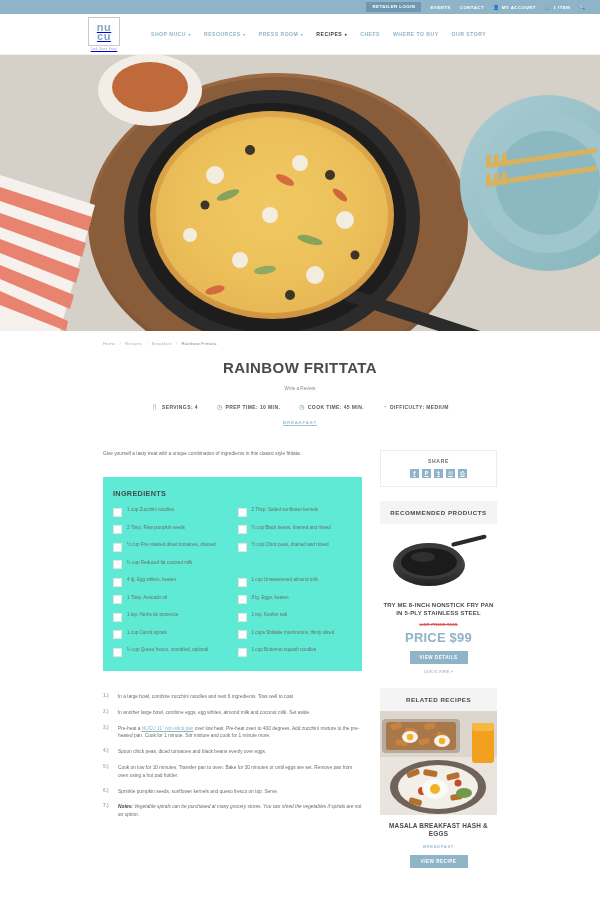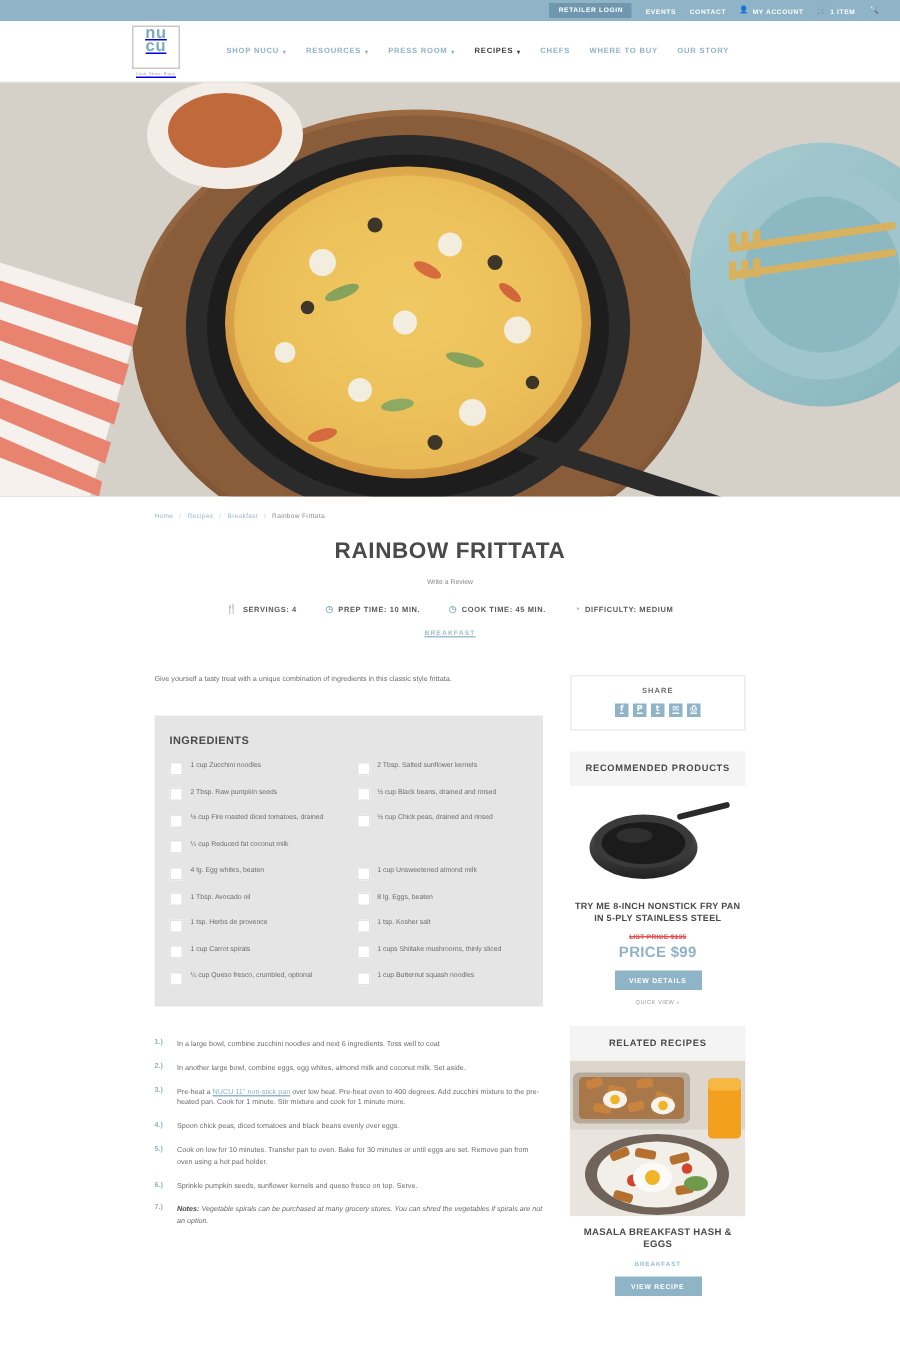--- a/index.html
+++ b/index.html
@@ -30,21 +30,21 @@
 
   
   .header {
     height: 41px; background: #fff; display: flex; align-items: center;
     padding-left: 85px; border-bottom: 1px solid #f2f2f2;
   }
   .logo { width: 38px; display: flex; flex-direction: column; align-items: center; }
   .logo-box {
     width: 32px; height: 29px; border: 1px solid #c9c9c9;
     display: flex; flex-direction: column; align-items: center;
-    line-height: .82;
+    justify-content: center; line-height: .82;
   }
   .logo-box b { font-size: 11px; color: #7fa9c1; font-weight: bold; letter-spacing: .5px; }
   .logo-tag { font-size: 2.6px; color: #9b9b9b; margin-top: 1.5px; letter-spacing: .2px; }
   .nav { display: flex; align-items: center; gap: 13px; margin-left: 28px; }
   .nav-item {
     font-size: 5.1px; letter-spacing: .5px; color: #8fb3c7; text-transform: uppercase;
     font-weight: bold; text-decoration: none; white-space: nowrap;
     display: flex; align-items: center; gap: 2.5px;
   }
   .nav-item.active { color: #3d3d3d; }
@@ -94,21 +94,21 @@
     display: flex; padding: 0 103px; margin-top: 22px; gap: 18px;
     align-items: flex-start;
   }
   .col-left { width: 259px; }
   .col-right { width: 117px; }
 
   .intro { font-size: 4.8px; color: #6d6d6d; line-height: 1.5; }
 
   
   .ingredients {
-    background: #e5e5e5; margin-top: 20px; padding: 12px 10px 13px 10px;
+    background: #5eead4; margin-top: 20px; padding: 12px 10px 13px 10px;
   }
   .sec-head {
     font-size: 7.3px; font-weight: bold; letter-spacing: .3px;
     color: #4a4a4a; text-transform: uppercase; margin-bottom: 9px;
   }
   .ing-cols { display: flex; gap: 10px; }
   .ing-col { flex: 1; display: flex; flex-direction: column; gap: 6.5px; }
   .ing-row { display: flex; align-items: flex-start; gap: 5px; min-height: 11px; }
   .ing-box {
     width: 9px; height: 9px; background: #fff; border: 1px solid #e3e3e3;
@@ -154,21 +154,21 @@
   .prod-title {
     font-size: 6px; font-weight: bold; letter-spacing: .2px;
     color: #4a4a4a; text-transform: uppercase; text-align: center;
     line-height: 1.35; margin-top: 5px;
   }
   .list-price {
     font-size: 4.4px; font-weight: bold; color: #e05252; text-align: center;
     text-decoration: line-through; margin-top: 5px; letter-spacing: .2px;
   }
   .price {
-    font-size: 10px; font-weight: bold; color: #8fb3c7; text-align: center;
+    font-size: 13px; font-weight: bold; color: #8fb3c7; text-align: center;
     margin-top: 3px; letter-spacing: .2px;
   }
   .btn {
     display: block; margin: 6px auto 0 auto; background: #8fb3c7; color: #fff;
     font-size: 4.6px; font-weight: bold; letter-spacing: .5px;
     text-transform: uppercase; text-align: center; text-decoration: none;
     padding: 4px 0; width: 58px; border: none; cursor: pointer;
     font-family: "Liberation Sans", sans-serif;
   }
   .quick-view {

